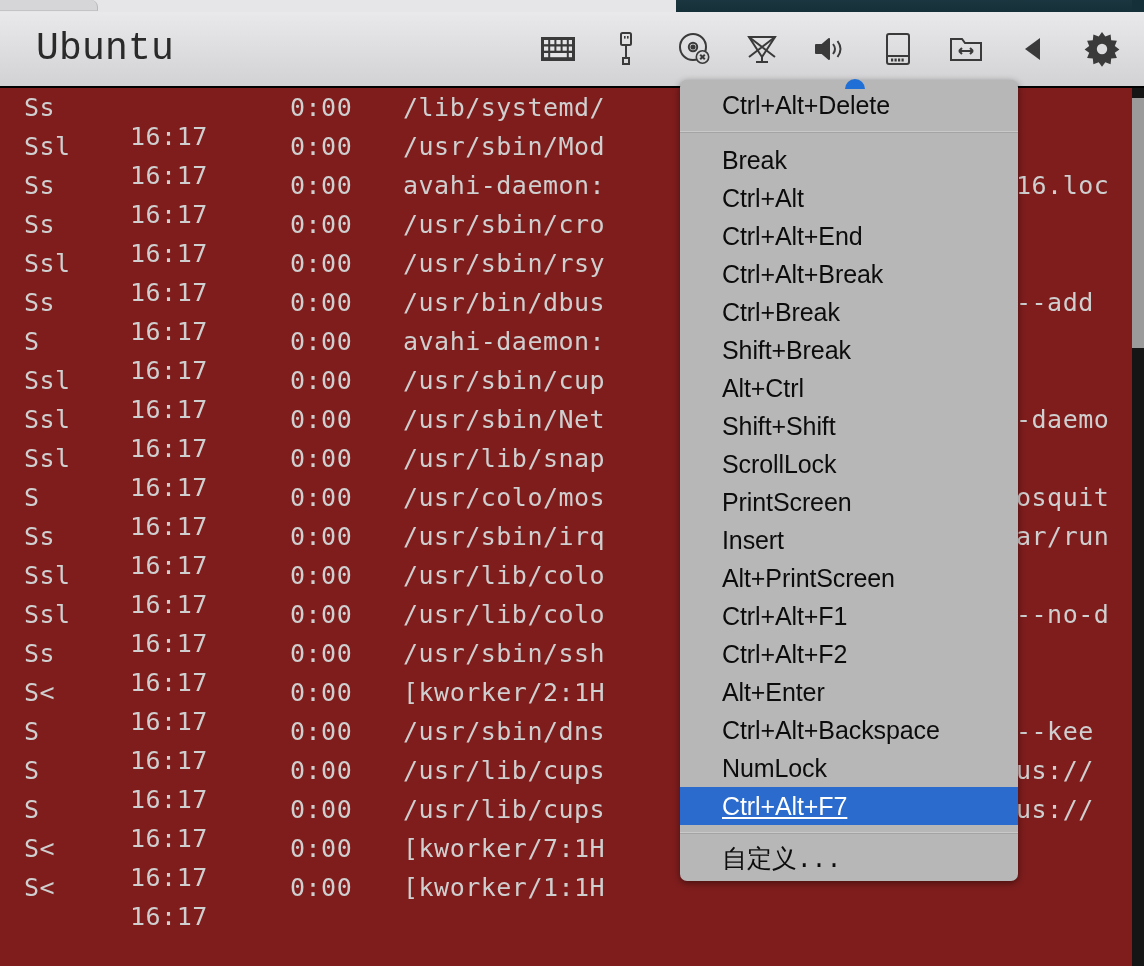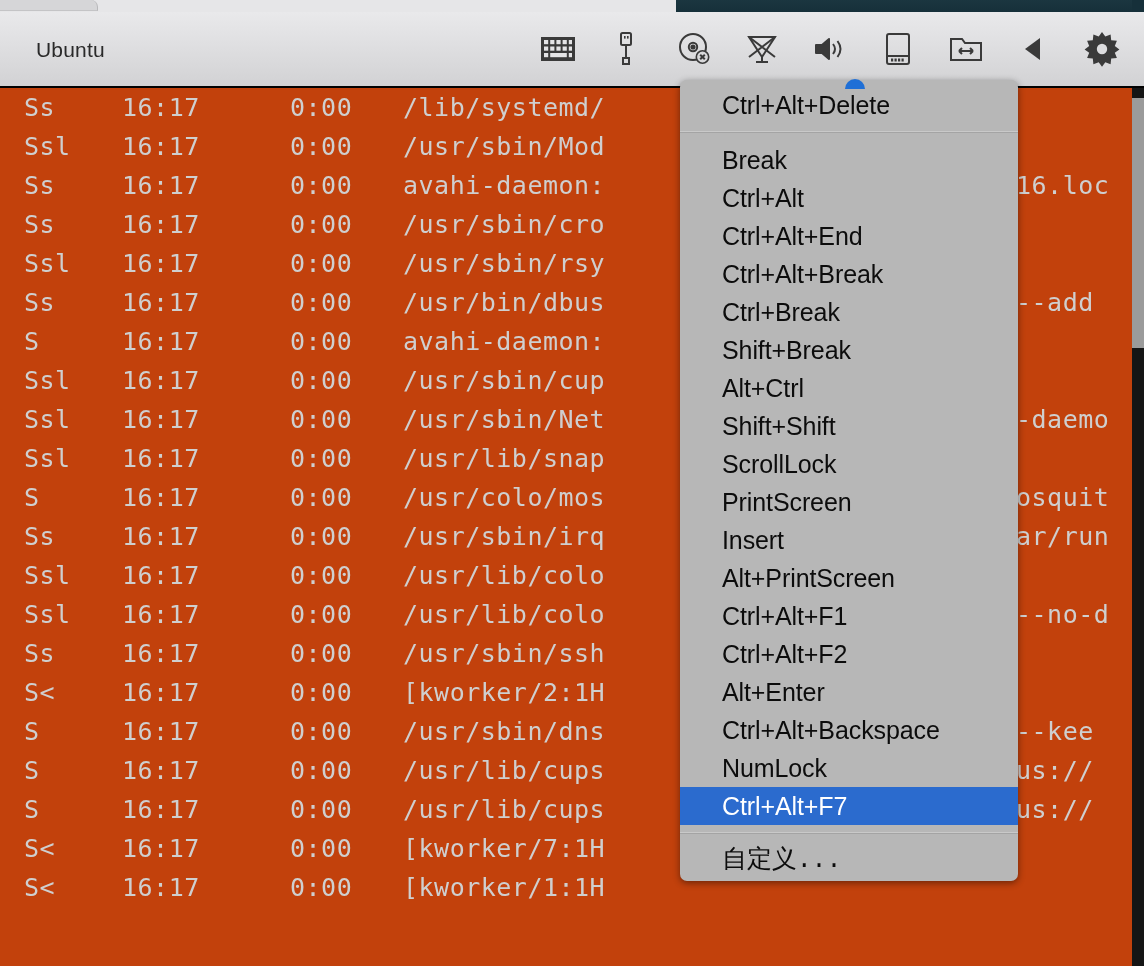--- a/index.html
+++ b/index.html
@@ -34,25 +34,26 @@
 
   
   .toolbar {
     position: absolute; left: 0; top: 12px; width: 1144px; height: 76px;
     background: linear-gradient(180deg, #e9e9eb 0%, #dfdfe1 45%, #d2d2d4 100%);
     border-bottom: 2px solid #020202;
     display: flex; align-items: center;
   }
   .vm-title {
     margin-left: 36px;
-    font-size: 21px;
+    font-size: 38px;
     color: #2a2a2a;
     letter-spacing: 0.2px;
     font-weight: 400;
     line-height: 1;
+    font-family: Liberation Mono, monospace;
   }
   .toolbar-icons {
     margin-left: auto;
     display: flex; align-items: center;
     gap: 16px;
     padding-right: 16px;
   }
   .tb-icon {
     width: 52px; height: 52px;
     display: flex; align-items: center; justify-content: center;
@@ -65,35 +66,35 @@
     position: absolute; left: 845px; top: 79px;
     width: 20px; height: 10px;
     background: #1f6fd6;
     border-radius: 10px 10px 0 0;
     z-index: 40;
   }
 
   
   .terminal {
     position: absolute; left: 0; top: 88px; width: 1144px; height: 878px;
-    background: #c2410c;
+    background: #7f1d1d;
     overflow: hidden;
   }
   .term-line {
     position: absolute; left: 0;
     width: 1144px; height: 39px;
     white-space: pre;
     font-family: "DejaVu Sans Mono", "Liberation Mono", monospace;
     font-size: 25px;
     line-height: 39px;
     color: #cfcfcf;
     letter-spacing: 0.5px;
   }
   .term-col-stat { position: absolute; left: 24px; }
-  .term-col-time { position: absolute; left: 122px; }
+  .term-col-time { position: absolute; left: 130px; margin-top: 29px; }
   .term-col-cpu  { position: absolute; left: 290px; }
   .term-col-cmd  { position: absolute; left: 403px; }
   .term-col-tail { position: absolute; left: 1016px; }
 
   
   .term-scroll-track {
     position: absolute; right: 0; top: 0; width: 12px; height: 878px;
     background: #151515;
   }
   .term-scroll-thumb {
@@ -290,19 +291,19 @@
         <div class="menu-item">Shift+Shift</div>
         <div class="menu-item">ScrollLock</div>
         <div class="menu-item">PrintScreen</div>
         <div class="menu-item">Insert</div>
         <div class="menu-item">Alt+PrintScreen</div>
         <div class="menu-item">Ctrl+Alt+F1</div>
         <div class="menu-item">Ctrl+Alt+F2</div>
         <div class="menu-item">Alt+Enter</div>
         <div class="menu-item">Ctrl+Alt+Backspace</div>
         <div class="menu-item">NumLock</div>
-        <div class="menu-item selected" style="background: rgb(43, 107, 206);">Ctrl+Alt+F7</div>
+        <div class="menu-item selected" style="background: rgb(43, 107, 206); text-decoration: underline;">Ctrl+Alt+F7</div>
         <div class="menu-sep"></div>
         <div class="menu-item cjk">自定义...</div>
       </div>
   </div>
 
 </div>
 
 </body></html>

